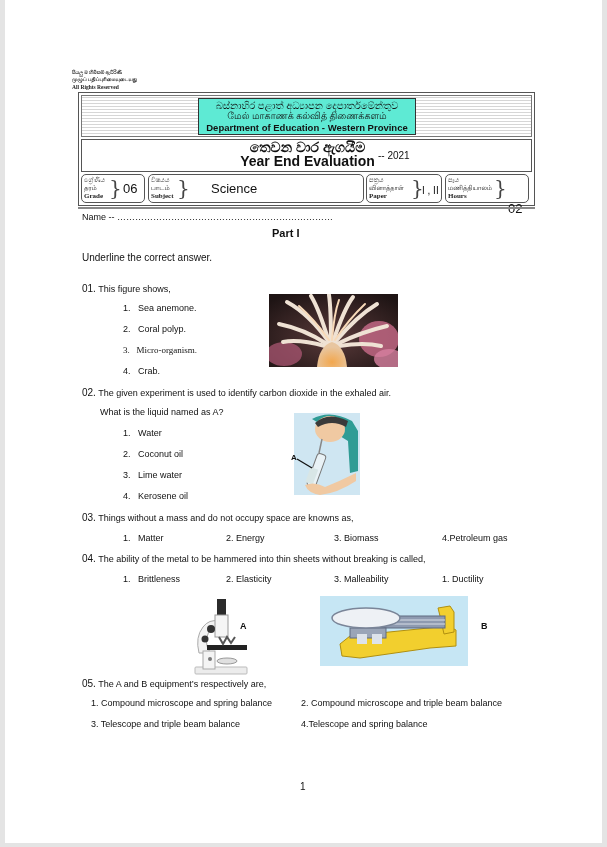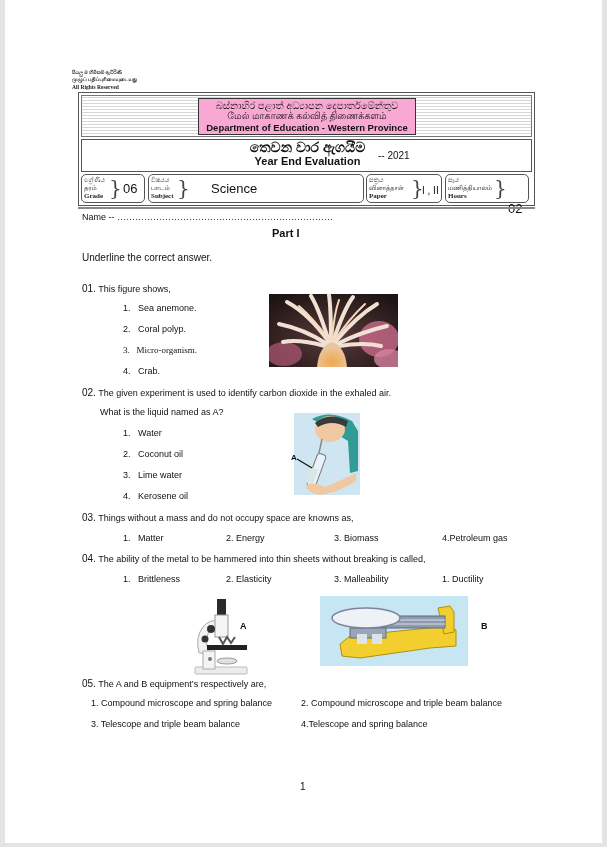--- a/index.html
+++ b/index.html
@@ -7,27 +7,27 @@
   body { position: relative; font-family: "Liberation Sans", sans-serif; color: #111; }
   .page { position: absolute; left: 5px; top: 0; width: 597px; height: 843px; background: #fff; }
   .abs { position: absolute; }
   .tiny { font-family: "Liberation Serif", serif; font-size: 5px; line-height: 6px; font-weight: bold; color: #222; white-space: nowrap; }
 
   
   .hdr-outer { left: 73px; top: 92px; width: 457px; height: 114px; border: 1.5px solid #555; }
   .hdr-band { left: 76px; top: 95px; width: 451px; height: 42px; border: 1px solid #777;
     background: repeating-linear-gradient(0deg, #fff 0px, #fff 2px, #d6d6d6 2px, #d6d6d6 3px);
   }
-  .hdr-title { left: 193px; top: 98px; width: 218px; height: 37px; border: 1.5px solid #333; background: #f9a8d4; text-align: center; }
+  .hdr-title { left: 193px; top: 98px; width: 218px; height: 37px; border: 1.5px solid #333; background: #5eead4; text-align: center; }
   .hdr-title .l1 { font-family: "Liberation Serif", serif; font-size: 10px; line-height: 11px; margin-top: 1px; }
   .hdr-title .l2 { font-family: "Liberation Serif", serif; font-size: 9.5px; line-height: 11px; }
   .hdr-title .l3 { font-family: Liberation Sans, sans-serif; font-size: 9.5px; font-weight: bold; line-height: 12px; }
   .eval-box { left: 76px; top: 139px; width: 451px; height: 33px; border: 1px solid #555; }
   .eval-si { left: 0; width: 451px; top: 0px; text-align: center; font-size: 14px; font-weight: bold; line-height: 14px; }
-  .eval-en { left: 0; width: 451px; top: 15px; text-align: center; font-size: 11px; font-weight: bold; line-height: 12px; }
+  .eval-en { left: 0; width: 451px; top: 15px; text-align: center; font-size: 14px; font-weight: bold; line-height: 12px; }
   .eval-year { left: 296px; top: 10px; font-size: 10px; }
   .pill { border: 1px solid #555; border-radius: 5px; top: 174px; height: 29px; }
   .pill .lbl { position: absolute; left: 2px; top: 1px; font-family: "Liberation Serif", serif; font-size: 6.5px; line-height: 8px; color: #222; }
   .pill .lbl b { font-size: 7px; }
   .pill .brace { position: absolute; top: 2px; font-size: 20px; line-height: 22px; color: #444; font-family: "DejaVu Serif", serif; }
   .pill .val { position: absolute; top: 6px; font-size: 13px; line-height: 16px; }
   .sep { left: 73px; top: 207px; width: 457px; height: 2px; border-top: 1px solid #888; border-bottom: 1px solid #888; }
 
   .t { font-family: "Liberation Sans", sans-serif; font-size: 9px; line-height: 11px; white-space: nowrap; }
   .t10 { font-size: 10px; line-height: 12px; }

